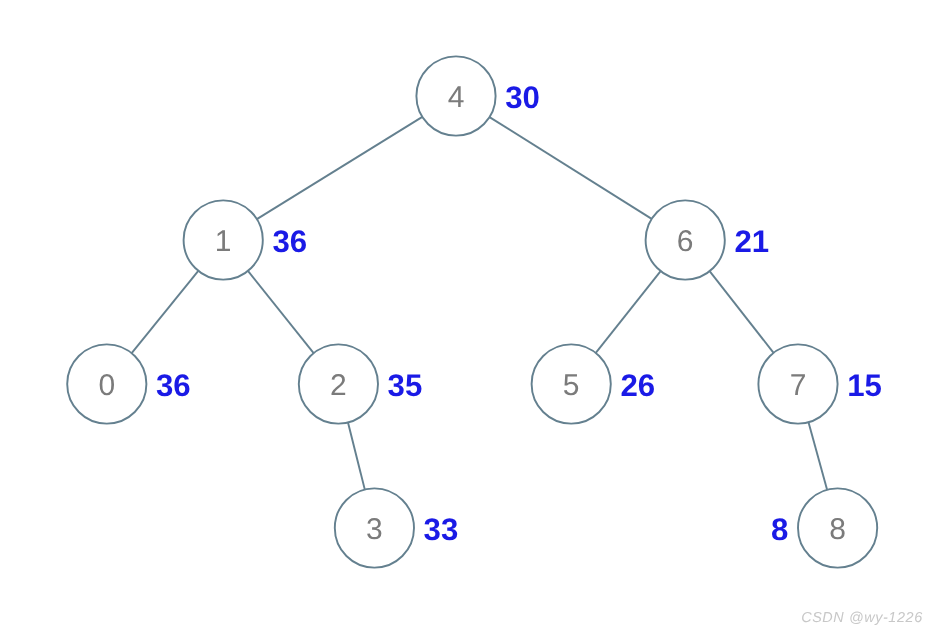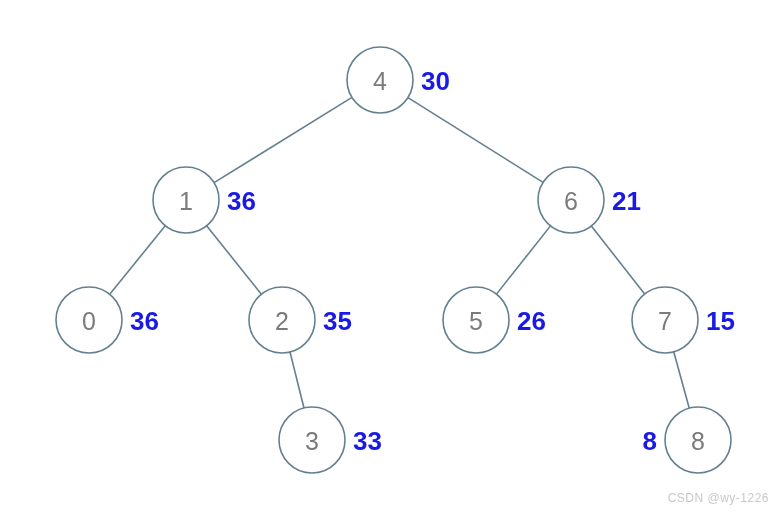--- a/index.html
+++ b/index.html
@@ -26,23 +26,24 @@
     font-weight: 400;
   }
   .node-annotation {
     font-family: "Liberation Sans", "DejaVu Sans", sans-serif;
     font-size: 26px;
     font-weight: 700;
   }
   .watermark {
     position: absolute;
     right: 6px;
-    bottom: 24px;
+    bottom: 8px;
     font-size: 12px;
     letter-spacing: 0.5px;
+    font-style: italic;
   }
 </style>
 </head>
 <body>
 
 <div class="stage" style="background: rgb(255, 255, 255);">
   <svg id="tree-svg" width="775" height="529" viewBox="0 0 775 529">
       <line x1="351.9350858991179" y1="97.35974068095801" x2="214.0649141008821" y2="182.640259319042" stroke="#64808f" stroke-width="1.6"></line>
       <line x1="407.9427720573569" y1="97.55566830828707" x2="543.0572279426431" y2="182.44433169171293" stroke="#64808f" stroke-width="1.6"></line>
       <line x1="165.25492082727044" y1="225.664015471418" x2="109.74507917272956" y2="294.335984528582" stroke="#64808f" stroke-width="1.6"></line>

